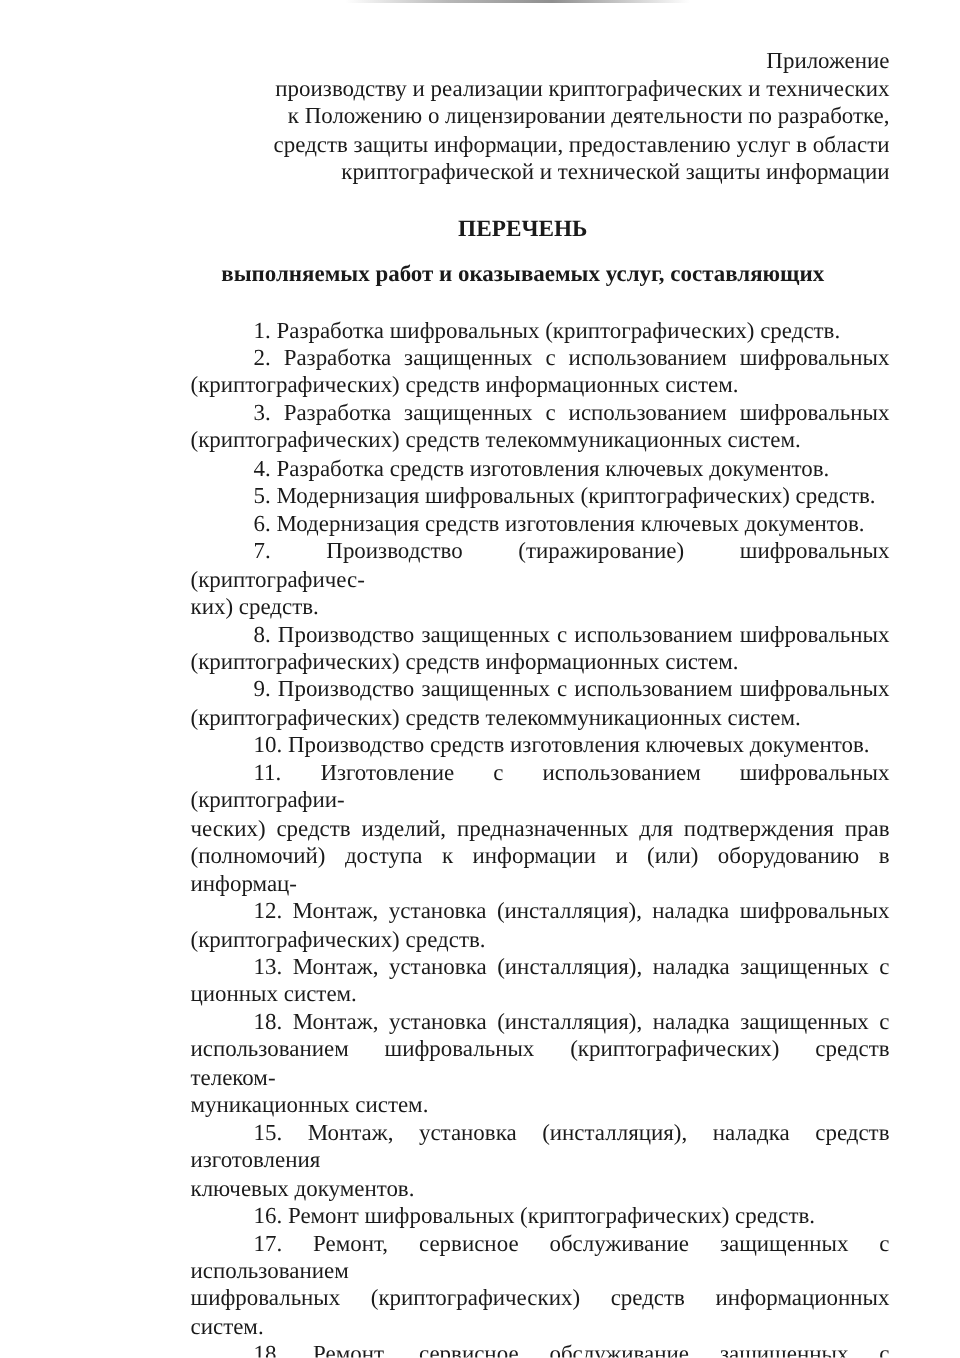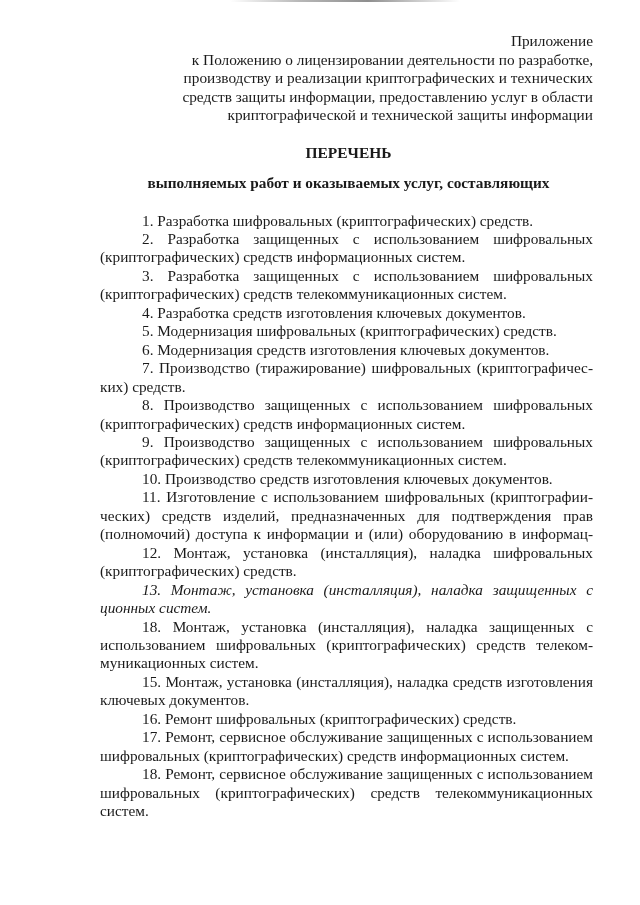--- a/index.html
+++ b/index.html
@@ -20,35 +20,35 @@
     text-align: center; font-weight: bold; font-size: 15.5px;
     margin-top: 19px; line-height: 18px; padding-left: 4px;
   }
   .subtitle {
     text-align: center; font-weight: bold; font-size: 15.3px; line-height: 18.6px;
     margin-top: 12px; padding-left: 4px;
   }
   .subtitle div { white-space: nowrap; }
   .list { margin-top: 19px; font-size: 15.3px; line-height: 18.45px; }
   .item { text-align: justify; text-indent: 42px; }
-  .item .line { display: block; text-align: justify; text-align-last: justify; }
+  .item .line { display: block; text-align: justify; text-align-last: justify; margin-left: 27px; }
   .item .line.first { text-indent: 42px; }
   .item .line.last { text-align-last: left; text-indent: 0; }
   .item .line.first.last { text-indent: 42px; }
 </style>
 </head>
 <body>
 
 <div class="scan-top"></div>
 
 <div class="page">
   <div class="appendix">
     <div>Приложение</div>
+    <div>производству и реализации криптографических и технических</div>
     <div>к Положению о лицензировании деятельности по разработке,</div>
-    <div>производству и реализации криптографических и технических</div>
     <div>средств защиты информации, предоставлению услуг в области</div>
     <div>криптографической и технической защиты информации</div>
   </div>
 
   <div class="title">ПЕРЕЧЕНЬ</div>
 
   <div class="subtitle">
     <div>выполняемых работ и оказываемых услуг, составляющих</div>
   </div>
 
@@ -90,21 +90,21 @@
       </div>
       <div class="item" style="text-indent: 0px;">
         <span class="line first">11. Изготовление с использованием шифровальных (криптографии-</span>
         <span class="line">ческих) средств изделий, предназначенных для подтверждения прав</span>
         <span class="line">(полномочий) доступа к информации и (или) оборудованию в информац-</span>
       </div>
       <div class="item" style="text-indent: 0px;">
         <span class="line first">12. Монтаж, установка (инсталляция), наладка шифровальных</span>
         <span class="line last">(криптографических) средств.</span>
       </div>
-      <div class="item" style="text-indent: 0px; font-style: italic;">
+      <div class="item" style="text-indent: 0px;">
         <span class="line first">13. Монтаж, установка (инсталляция), наладка защищенных с</span>
         <span class="line last">ционных систем.</span>
       </div>
       <div class="item" style="text-indent: 0px;">
         <span class="line first">18. Монтаж, установка (инсталляция), наладка защищенных с</span>
         <span class="line">использованием шифровальных (криптографических) средств телеком-</span>
         <span class="line last">муникационных систем.</span>
       </div>
       <div class="item" style="text-indent: 0px;">
         <span class="line first">15. Монтаж, установка (инсталляция), наладка средств изготовления</span>

